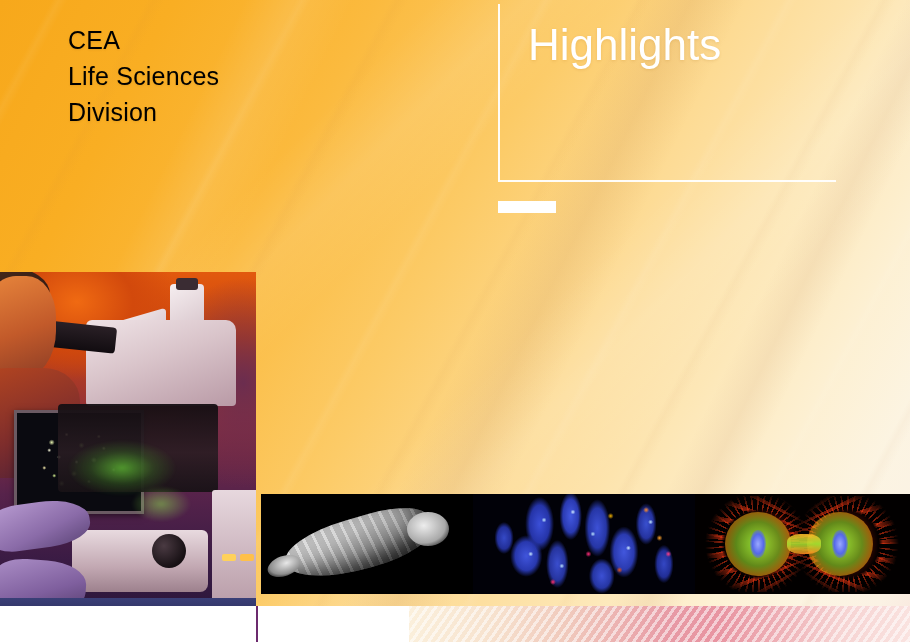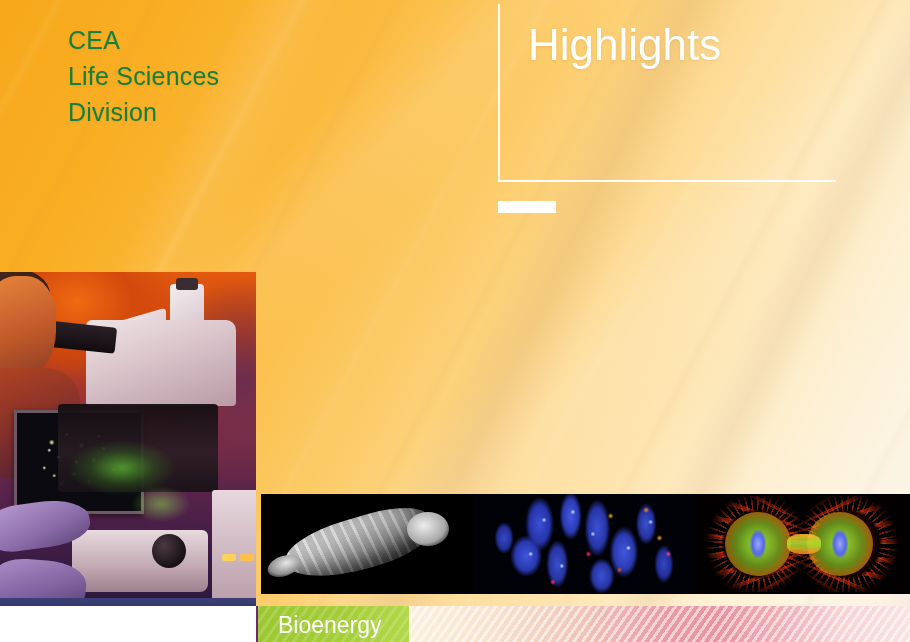--- a/index.html
+++ b/index.html
@@ -71,21 +71,21 @@
       linear-gradient(116deg, rgba(160,90,40,0.00) 74%, rgba(170,100,50,0.09) 77%, rgba(160,90,40,0.00) 80%),
       linear-gradient(116deg, rgba(255,255,255,0.00) 20%, rgba(255,255,255,0.10) 24%, rgba(255,255,255,0.00) 29%);
     pointer-events: none;
   }
 
   
   .org-block {
     position: absolute;
     left: 68px;
     top: 22px;
-    color: #15803d;
+    color: #000000;
     font-size: 25px;
     line-height: 36px;
     font-weight: 400;
     letter-spacing: 0.2px;
     text-shadow: 0 1px 2px rgba(170,110,20,0.22);
   }
   .org-block div { white-space: nowrap; }
 
   
   .title-bracket {
@@ -577,18 +577,15 @@
       <div class="bridge"></div>
       <div class="dnaL"></div>
       <div class="dnaR"></div>
     </div>
 
   </div>
 
   <div class="bottom-strip">
     <div class="strip-gradient"></div>
     <div class="strip-left-bleed"></div>
-    <div class="bioenergy-tab">
-      <div class="bioenergy-label">Bioenergy</div>
-    </div>
   </div>
 
 </div>
 
 </body></html>

